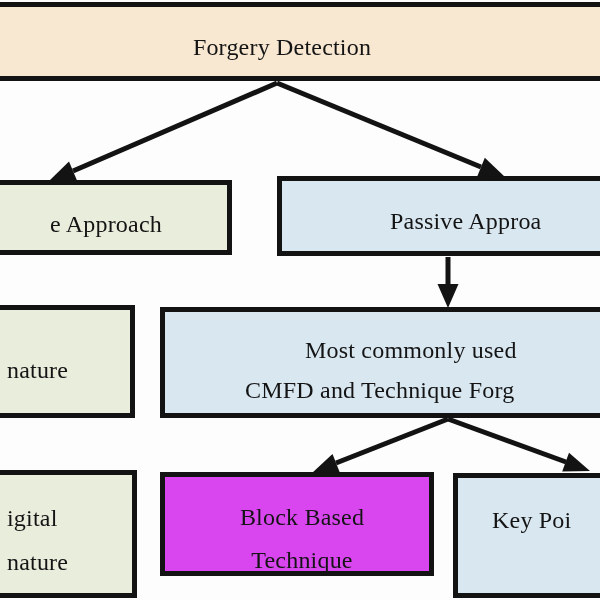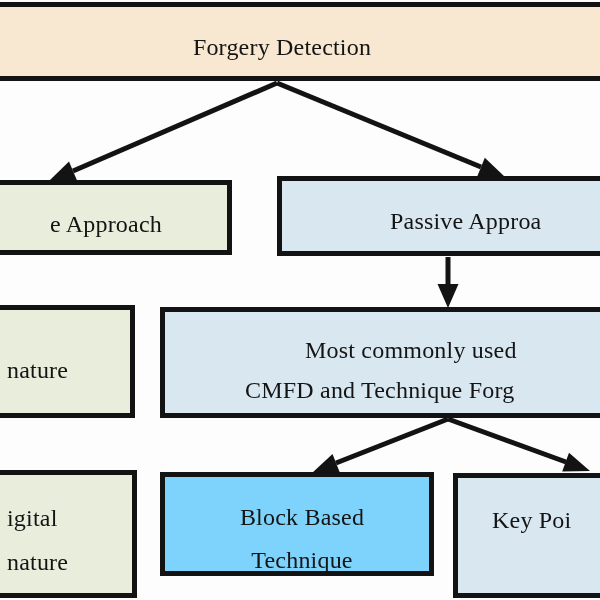--- a/index.html
+++ b/index.html
@@ -55,21 +55,21 @@
   <div class="node" style="left: 160px; top: 307px; width: 467px; height: 111px; background-color: rgb(217, 231, 241); border-color: rgb(19, 19, 19);">
     <span class="lbl leftanchor" style="left:140px;top:39px">Most commonly used</span>
     <span class="lbl leftanchor" style="left:80px;top:79px">CMFD and Technique Forg</span>
   </div>
 
   <div class="node" style="left: -80px; top: 470px; width: 217px; height: 128px; background-color: rgb(233, 237, 220); border-color: rgb(19, 19, 19);">
     <span class="lbl leftanchor" style="left:82px;top:44px">igital</span>
     <span class="lbl leftanchor" style="left:82px;top:88px">nature</span>
   </div>
 
-  <div class="node" style="left: 160px; top: 472px; width: 274px; height: 104px; background-color: #7dd3fc; border-color: rgb(19, 19, 19);">
+  <div class="node" style="left: 160px; top: 472px; width: 274px; height: 104px; background-color: #d946ef; border-color: rgb(19, 19, 19);">
     <span class="lbl center" style="left:137px;top:41px">Block Based</span>
     <span class="lbl center" style="left:137px;top:84px">Technique</span>
   </div>
 
   <div class="node" style="left: 453px; top: 473px; width: 174px; height: 125px; background-color: rgb(217, 231, 241); border-color: rgb(19, 19, 19);">
     <span class="lbl leftanchor" style="left:34px;top:43px">Key Poi</span>
   </div>
 
   <svg id="connectors" viewBox="0 0 600 600">
 

